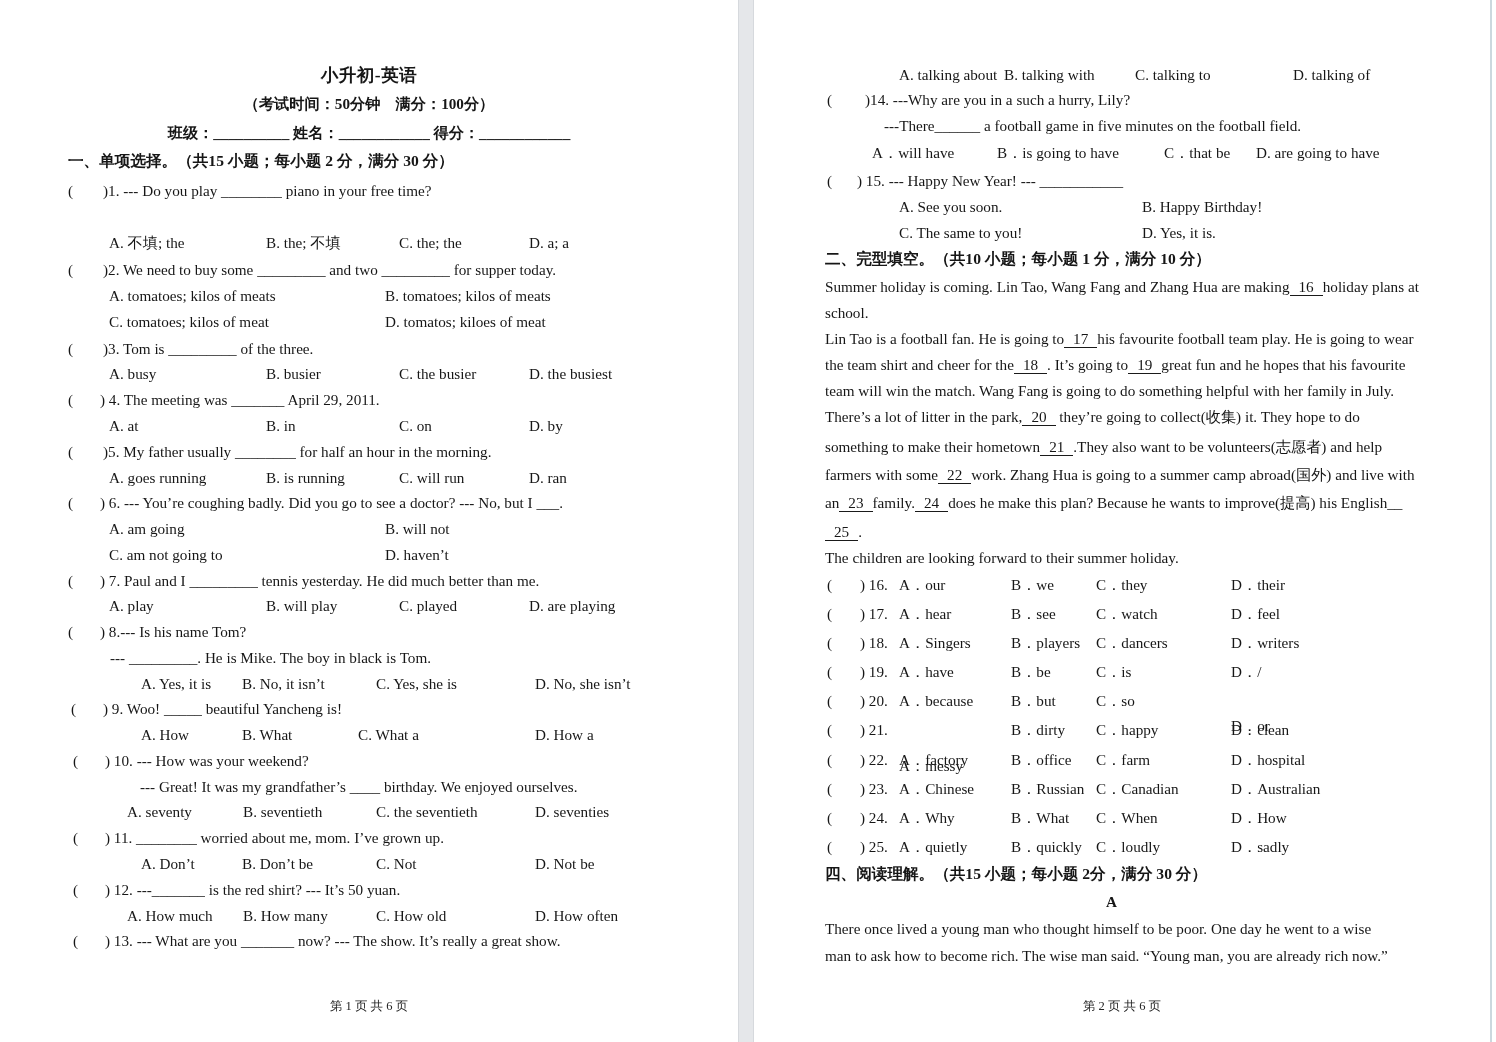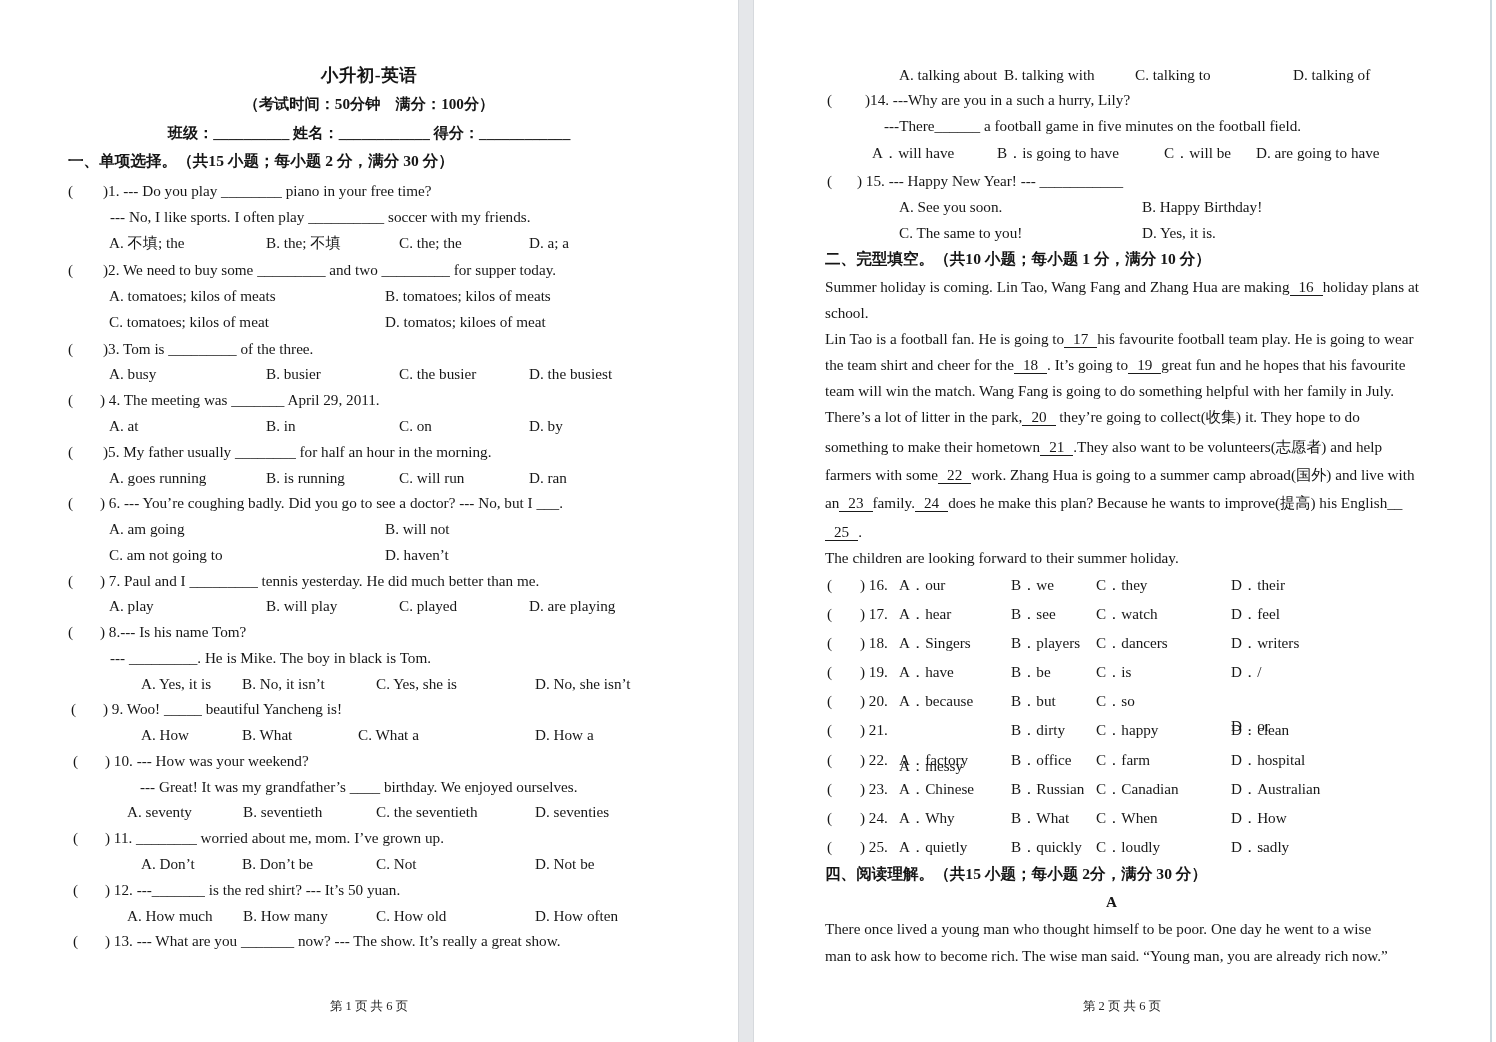--- a/index.html
+++ b/index.html
@@ -36,23 +36,20 @@
   <div class="line center bold title" style="top: 62px;"><span>小升初-英语</span></div>
       <div class="line center bold" style="top: 91px;"><span>（考试时间：50分钟　满分：100分）</span></div>
       <div class="line center bold" style="top: 120px;"><span>班级：__________ 姓名：____________ 得分：____________</span></div>
       <div class="line bold section" style="top: 148px;">
         <span class="cell" style="left: 68px;">一、单项选择。（共15 小题；每小题 2 分，满分 30 分）</span>
       </div>
       <div class="line" style="top: 178px;">
         <span class="cell" style="left: 68px;">(</span>
         <span class="cell" style="left: 103px;">)1. --- Do you play ________ piano in your free time?</span>
       </div>
-      <div class="line" style="top: 204px;">
-        <span class="cell" style="left: 110px;">--- No, I like sports. I often play __________ soccer with my friends.</span>
-      </div>
       <div class="line" style="top: 230px;">
         <span class="cell" style="left: 109px;">A. 不填; the</span>
         <span class="cell" style="left: 266px;">B. the;  不填</span>
         <span class="cell" style="left: 399px;">C. the; the</span>
         <span class="cell" style="left: 529px;">D. a; a</span>
       </div>
       <div class="line" style="top: 257px;">
         <span class="cell" style="left: 68px;">(</span>
         <span class="cell" style="left: 103px;">)2. We need to buy some _________ and two _________ for supper today.</span>
       </div>
@@ -191,21 +188,21 @@
       <div class="line" style="top: 87px;">
         <span class="cell" style="left: 73px;">(</span>
         <span class="cell" style="left: 111px;">)14. ---Why are you in a such a hurry, Lily?</span>
       </div>
       <div class="line" style="top: 113px;">
         <span class="cell" style="left: 130px;">---There______ a football game in five minutes on the football field.</span>
       </div>
       <div class="line" style="top: 140px;">
         <span class="cell" style="left: 118px;">A．will have</span>
         <span class="cell" style="left: 243px;">B．is going to have</span>
-        <span class="cell" style="left: 410px;">C．will be</span>
+        <span class="cell" style="left: 410px;">C．that be</span>
         <span class="cell" style="left: 502px;">D. are going to have</span>
       </div>
       <div class="line" style="top: 168px;">
         <span class="cell" style="left: 73px;">(</span>
         <span class="cell" style="left: 103px;">) 15. --- Happy New Year!    --- ___________</span>
       </div>
       <div class="line" style="top: 194px;">
         <span class="cell" style="left: 145px;">A. See you soon.</span>
         <span class="cell" style="left: 388px;">B. Happy Birthday!</span>
       </div>

